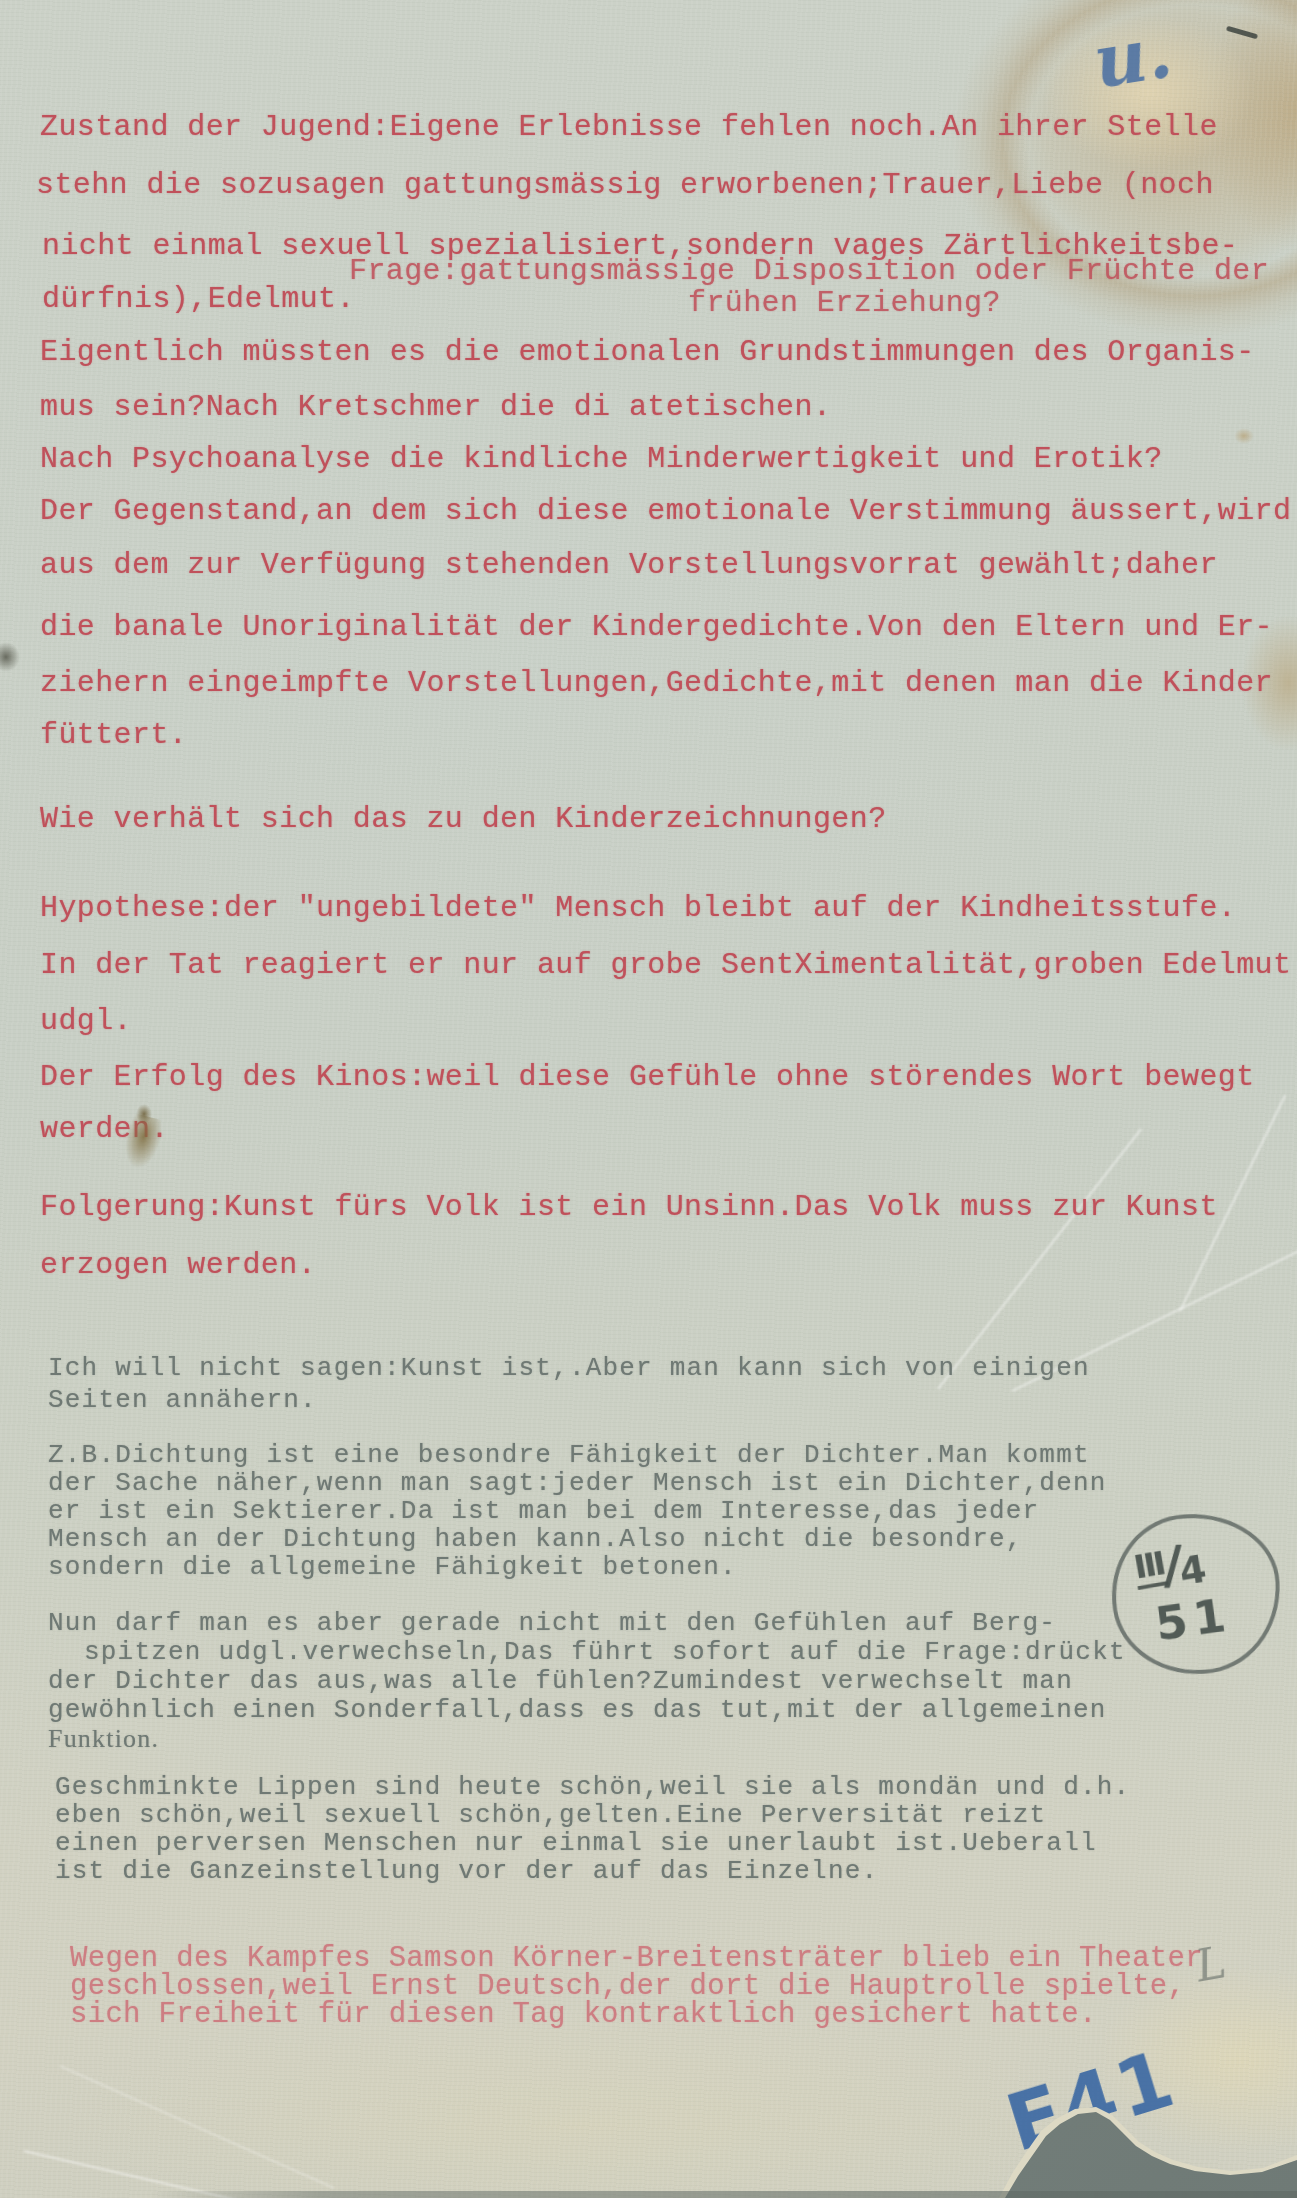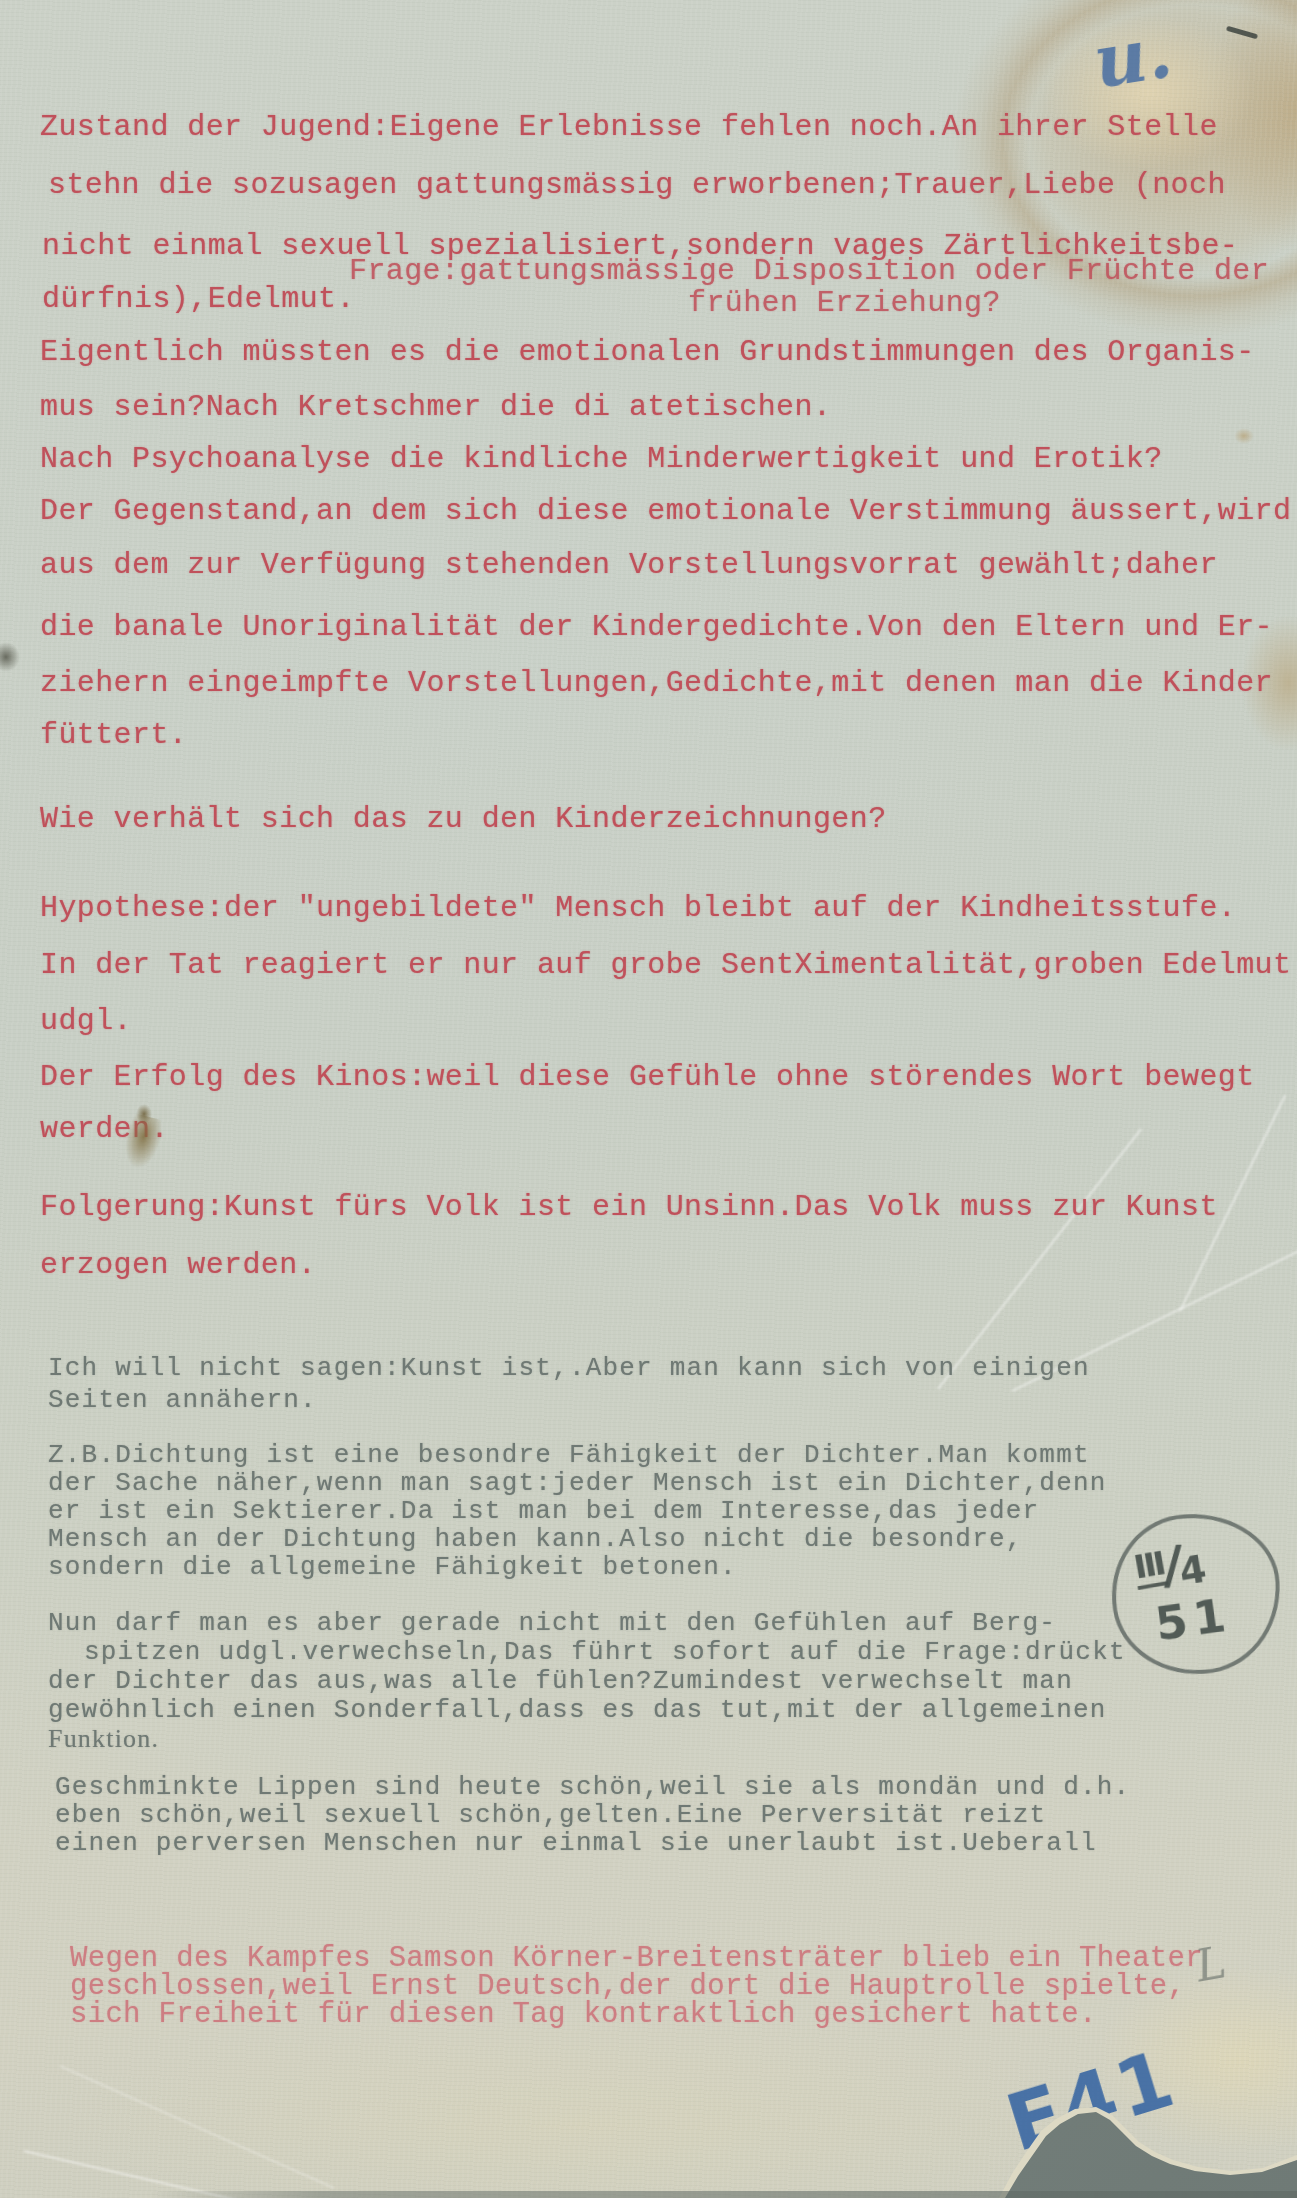--- a/index.html
+++ b/index.html
@@ -61,21 +61,21 @@
   <div class="crease" style="left:24px;top:2150px;width:250px;transform:rotate(13deg);"></div>
   <div class="crease" style="left:60px;top:2065px;width:300px;transform:rotate(24deg);opacity:.6;"></div>
 
   <div class="spot" style="left:-8px;top:642px;width:28px;height:30px;background:radial-gradient(ellipse,rgba(88,90,78,.85),rgba(88,90,78,0) 70%);"></div>
   <div class="spot" style="left:1234px;top:428px;width:20px;height:16px;background:radial-gradient(ellipse,rgba(176,146,92,.55),rgba(176,146,92,0) 70%);"></div>
   <div class="spot" style="left:1242px;top:616px;width:58px;height:134px;background:radial-gradient(ellipse at 80% 50%,rgba(178,148,94,.48),rgba(178,148,94,0) 72%);"></div>
   <div class="smudge" style="left:124px;top:1116px;width:36px;height:54px;background:radial-gradient(ellipse at 50% 38%,rgba(126,108,62,.85),rgba(126,108,62,0) 68%);transform:rotate(14deg);filter:blur(.6px);"></div>
   <div class="smudge" style="left:136px;top:1104px;width:16px;height:20px;background:radial-gradient(ellipse,rgba(104,88,48,.8),rgba(104,88,48,0) 70%);"></div>
 
   <div class="tl red" style="left:40px;top:110px;">Zustand der Jugend:Eigene Erlebnisse fehlen noch.An ihrer Stelle</div>
-  <div class="tl red" style="left:48px;top:168px;">stehn die sozusagen gattungsmässig erworbenen;Trauer,Liebe (noch</div>
+  <div class="tl red" style="left:36px;top:168px;">stehn die sozusagen gattungsmässig erworbenen;Trauer,Liebe (noch</div>
   <div class="tl red" style="left:42px;top:229px;">nicht einmal sexuell spezialisiert,sondern vages Zärtlichkeitsbe-</div>
   <div class="tl red lite" style="left:349px;top:254px;">Frage:gattungsmässige Disposition oder Früchte der</div>
   <div class="tl red" style="left:42px;top:282px;">dürfnis),Edelmut.</div>
   <div class="tl red lite" style="left:688px;top:286px;">frühen Erziehung?</div>
   <div class="tl red" style="left:40px;top:335px;">Eigentlich müssten es die emotionalen Grundstimmungen des Organis-</div>
   <div class="tl red" style="left:40px;top:390px;">mus sein?Nach Kretschmer die di atetischen.</div>
   <div class="tl red" style="left:40px;top:442px;">Nach Psychoanalyse die kindliche Minderwertigkeit und Erotik?</div>
   <div class="tl red" style="left:40px;top:494px;">Der Gegenstand,an dem sich diese emotionale Verstimmung äussert,wird</div>
   <div class="tl red" style="left:40px;top:548px;">aus dem zur Verfügung stehenden Vorstellungsvorrat gewählt;daher</div>
   <div class="tl red" style="left:40px;top:610px;">die banale Unoriginalität der Kindergedichte.Von den Eltern und Er-</div>
@@ -98,20 +98,21 @@
   <div class="tl gray" style="left:48px;top:1524px;">Mensch an der Dichtung haben kann.Also nicht die besondre,</div>
   <div class="tl gray" style="left:48px;top:1552px;">sondern die allgemeine Fähigkeit betonen.</div>
   <div class="tl gray" style="left:48px;top:1608px;">Nun darf man es aber gerade nicht mit den Gefühlen auf Berg-</div>
   <div class="tl gray" style="left:48px;top:1637px;margin-left:36px;">spitzen udgl.verwechseln,Das führt sofort auf die Frage:drückt</div>
   <div class="tl gray" style="left:48px;top:1666px;">der Dichter das aus,was alle fühlen?Zumindest verwechselt man</div>
   <div class="tl gray" style="left:48px;top:1695px;">gewöhnlich einen Sonderfall,dass es das tut,mit der allgemeinen</div>
   <div class="tl gray" style="left:48px;top:1724px;font-family:Liberation Serif, serif;">Funktion.</div>
   <div class="tl gray" style="left:55px;top:1772px;text-align:center;">Geschminkte Lippen sind heute schön,weil sie als mondän und d.h.</div>
   <div class="tl gray" style="left:55px;top:1800px;">eben schön,weil sexuell schön,gelten.Eine Perversität reizt</div>
   <div class="tl gray" style="left:55px;top:1828px;">einen perversen Menschen nur einmal sie unerlaubt ist.Ueberall</div>
+  <div class="tl gray" style="left:55px;top:1856px;">ist die Ganzeinstellung vor der auf das Einzelne.</div>
 
   <div class="tl fadedred" style="left:70px;top:1942px;">Wegen des Kampfes Samson Körner-Breitensträter blieb ein Theater</div>
   <div class="tl fadedred" style="left:70px;top:1970px;">geschlossen,weil Ernst Deutsch,der dort die Hauptrolle spielte,</div>
   <div class="tl fadedred" style="left:70px;top:1998px;">sich Freiheit für diesen Tag kontraktlich gesichert hatte.</div>
 
   <div class="umark">u.</div>
   <div class="tick"></div>
 
   <div class="stamp">
     <div class="stamp-frac">

